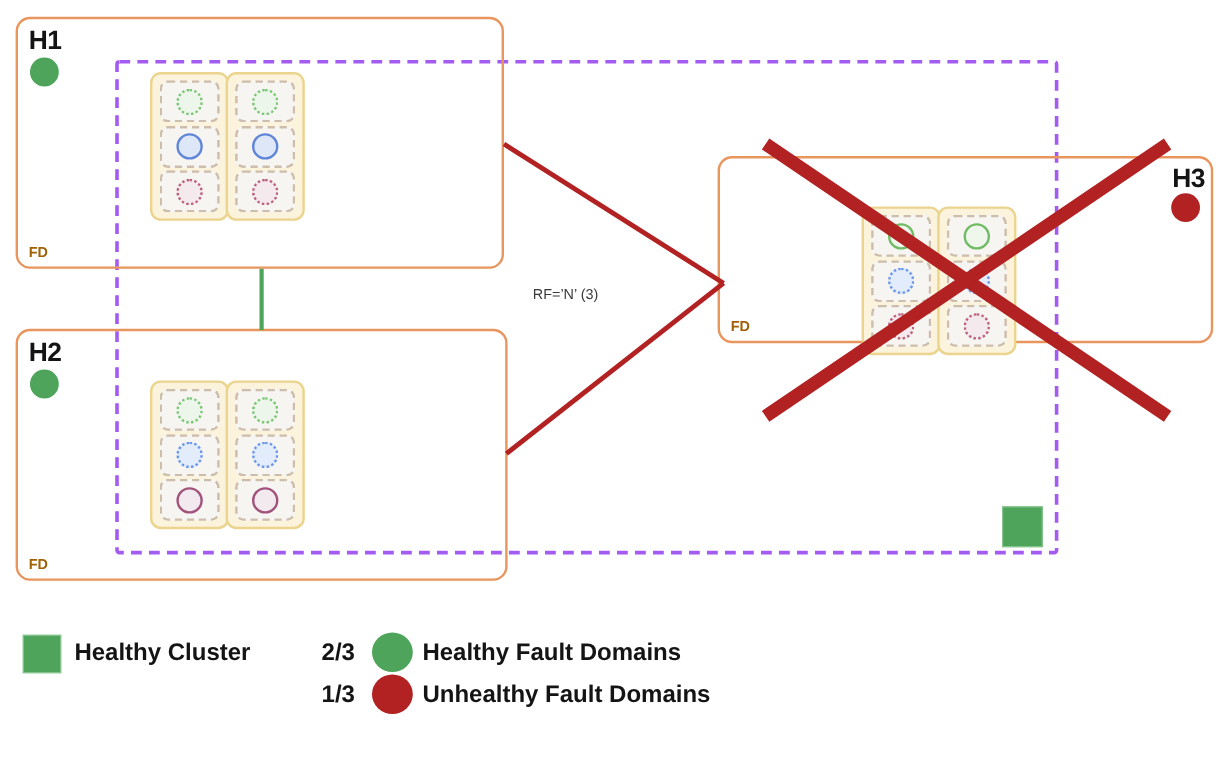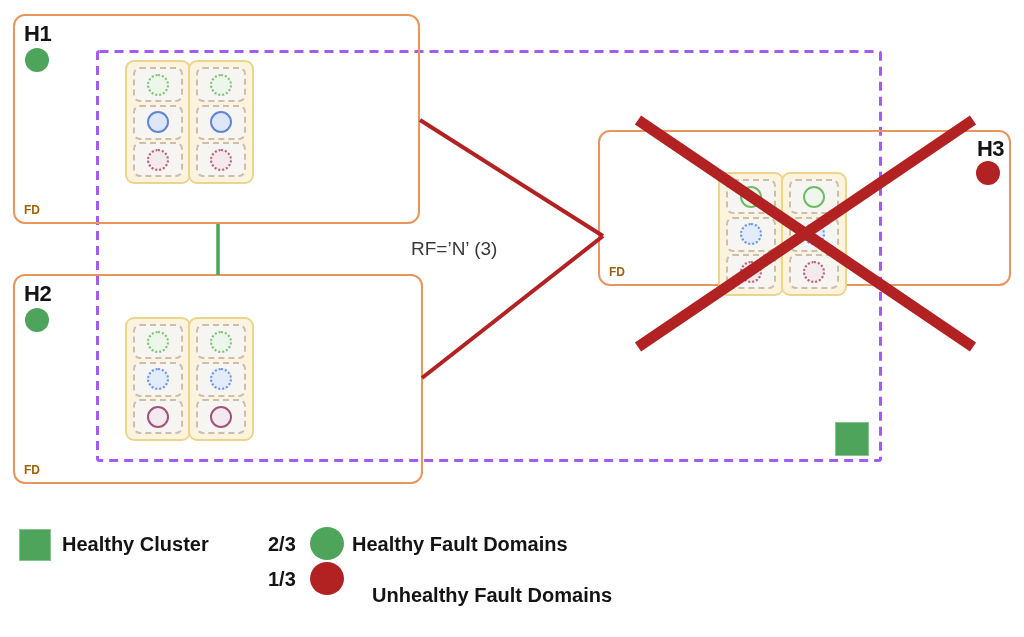--- a/index.html
+++ b/index.html
@@ -35,38 +35,38 @@
   .cell { height:35px; border:2px dashed #CCBDAD; border-radius:7px; background:#F7F5F2;
           display:flex; align-items:center; justify-content:center; }
   .rep { width:22px; height:22px; border-radius:50%; }
   .rep[data-kind="green-dotted"]  { border:2px dotted #7CC576; background:#EDF6EA; }
   .rep[data-kind="green-solid"]   { border:2px solid  #72BB66; background:#EFF7EC; }
   .rep[data-kind="blue-solid"]    { border:2px solid  #6186D8; background:#DDE7F8; }
   .rep[data-kind="blue-dotted"]   { border:2px dotted #6B96E8; background:#E3ECFB; }
   .rep[data-kind="maroon-solid"]  { border:2px solid  #A2537C; background:#F2EAEF; }
   .rep[data-kind="pink-dotted"]   { border:2px dotted #BB5F7E; background:#F4EAEE; }
 
-  .rf-label { position:absolute; left:411px; top:238px; font-size:19px; color:#3A3A3A; z-index:2; }
+  .rf-label { position:absolute; left:444px; top:238px; font-size:12px; color:#3A3A3A; z-index:2; }
 
   .cluster-marker { position:absolute; left:835px; top:422px; width:34px; height:34px;
                     border:1px solid #85C48D; z-index:2; }
   .cluster-marker[data-status="healthy"] { background:#4EA45A; }
 
   .legend { position:absolute; left:0; top:520px; width:1024px; height:90px; z-index:2; }
   .lg-swatch { position:absolute; left:19px; top:9px; width:32px; height:32px;
                background:#4EA45A; border:1px solid #85C48D; }
   .lg-text { position:absolute; font-size:20px; font-weight:700; color:#141414;text-align:center; }
   .lg-cluster { left:62px; top:13px; }
   .lg-ratio1 { left:268px; top:13px; }
   .lg-ratio2 { left:268px; top:48px; }
   .lg-dot { position:absolute; width:34px; height:33px; border-radius:50%; }
   .lg-dot-healthy   { left:310px; top:7px;  background:#4EA45A; }
   .lg-dot-unhealthy { left:310px; top:42px; background:#B22222; }
   .lg-healthy-label   { left:352px; top:13px; }
-  .lg-unhealthy-label { left:372px; top:48px;margin-top:16px; }
+  .lg-unhealthy-label { left:352px; top:48px; }
 </style>
 </head>
 <body>
 
 <div class="canvas">
 
   <svg class="layer under" viewBox="0 0 1024 637">
     <rect x="97.5" y="51.5" width="783" height="409" fill="none" stroke="#A35BF2" stroke-width="3" stroke-dasharray="9 6" rx="2"></rect>
   </svg>
 

